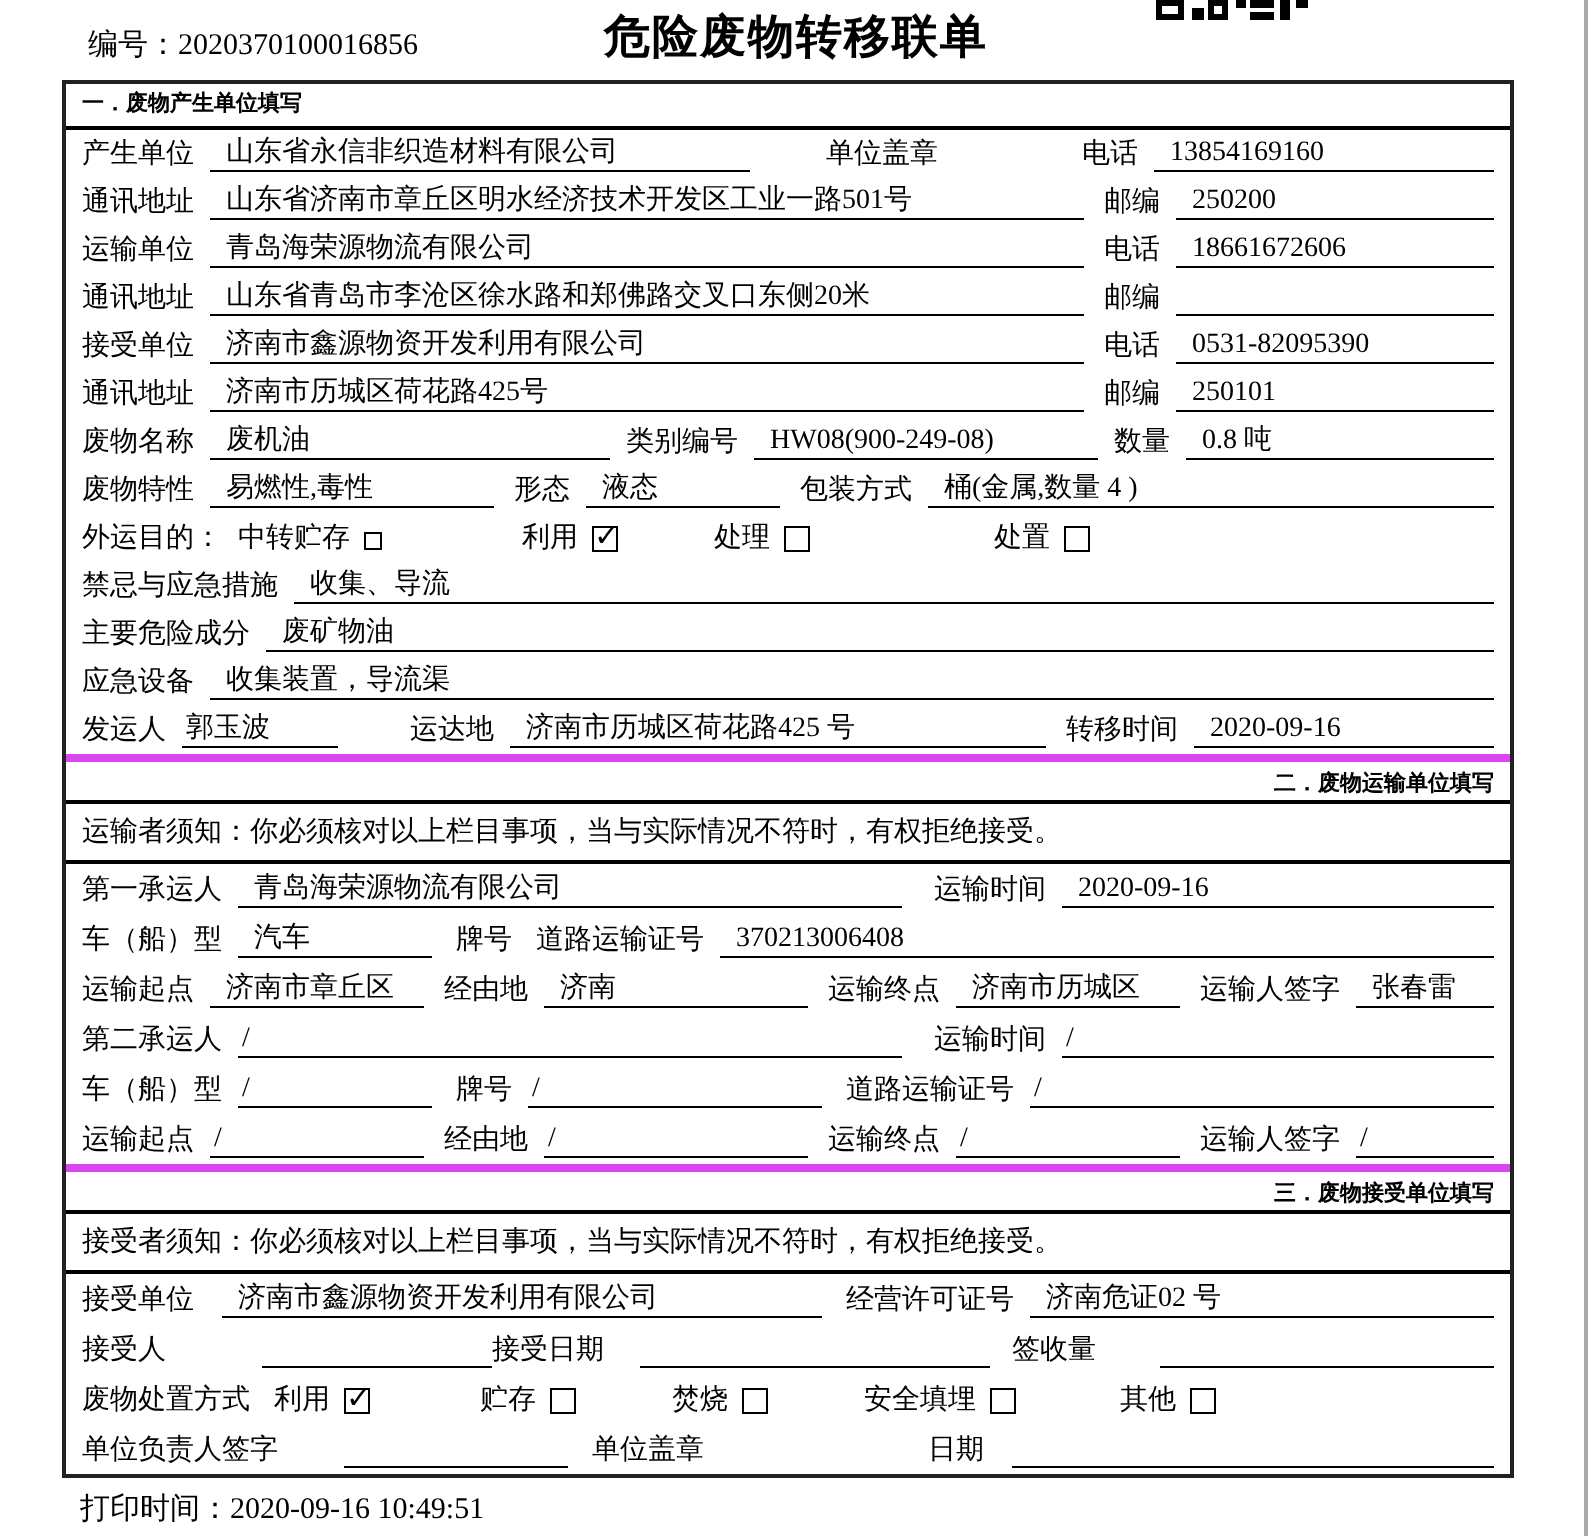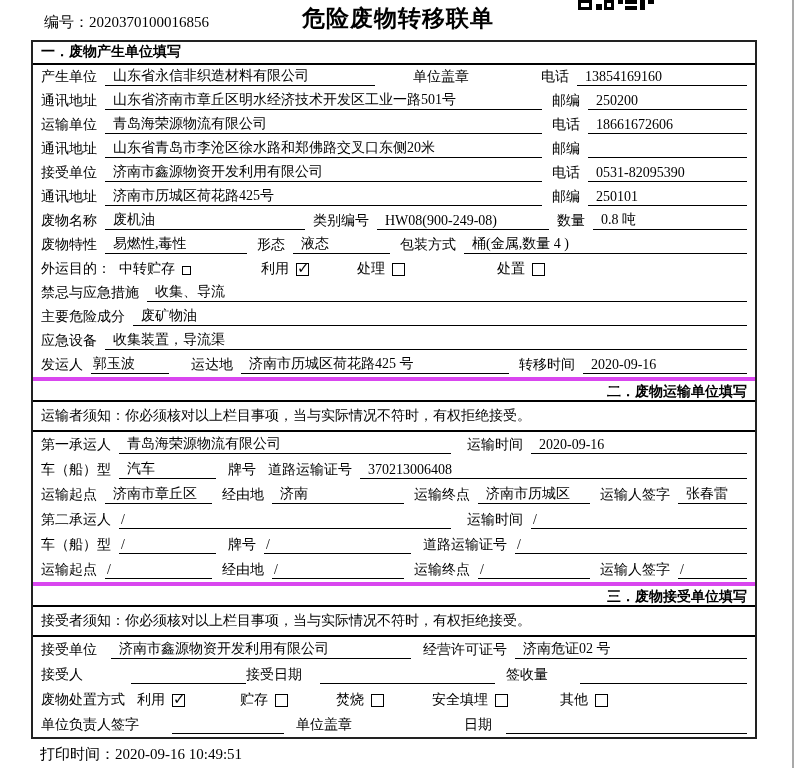--- a/index.html
+++ b/index.html
@@ -20,22 +20,22 @@
     font-weight: 700; font-size: 23px; letter-spacing: 1px;
   }
   .qr { position: absolute; left: 578px; top: 0; }
   .form {
     margin-left: 31px; width: 726px;
     border: 2px solid #222;
     background: #fff;
   }
   .sec-h {
     height: 23px; line-height: 21px; padding: 0 8px;
-    font-family: Liberation Mono, monospace;
-    font-weight: 700; font-size: 14px;
+    font-family: Liberation Serif, serif;
+    font-weight: 700; font-size: 11px;
     border-bottom: 2px solid #000;
   }
   .sec-h.mid { border-top: 4px solid #d946ef; height: 25px; line-height: 22px; text-align: right; }
   .notice {
     height: 30px; display: flex; align-items: center; padding: 0 8px;
     border-bottom: 2px solid #000; font-size: 14px;
   }
   .row { display: flex; align-items: flex-end; padding: 0 8px 3px 8px; }
   .s1 .row { height: 24px; }
   .s2 .row, .s3 .row { height: 25px; }
@@ -177,21 +177,21 @@
       </div>
 
       <div class="row">
         <span class="lbl">应急设备</span>
         <span class="u uf">收集装置，导流渠</span>
       </div>
 
       <div class="row">
         <span class="lbl">发运人</span>
         <span class="u ctr" style="width:78px">郭玉波</span>
-        <span class="lbl" style="margin-left:22px">运达地</span>
+        <span class="lbl" style="margin-left:36px">运达地</span>
         <span class="u" style="width:268px">济南市历城区荷花路425 号</span>
         <span class="lbl" style="margin-left:10px">转移时间</span>
         <span class="u uf">2020-09-16</span>
       </div>
     </div>
 
     <div class="s2">
       <div class="sec-h mid">二．废物运输单位填写</div>
       <div class="notice">运输者须知：你必须核对以上栏目事项，当与实际情况不符时，有权拒绝接受。</div>
 

